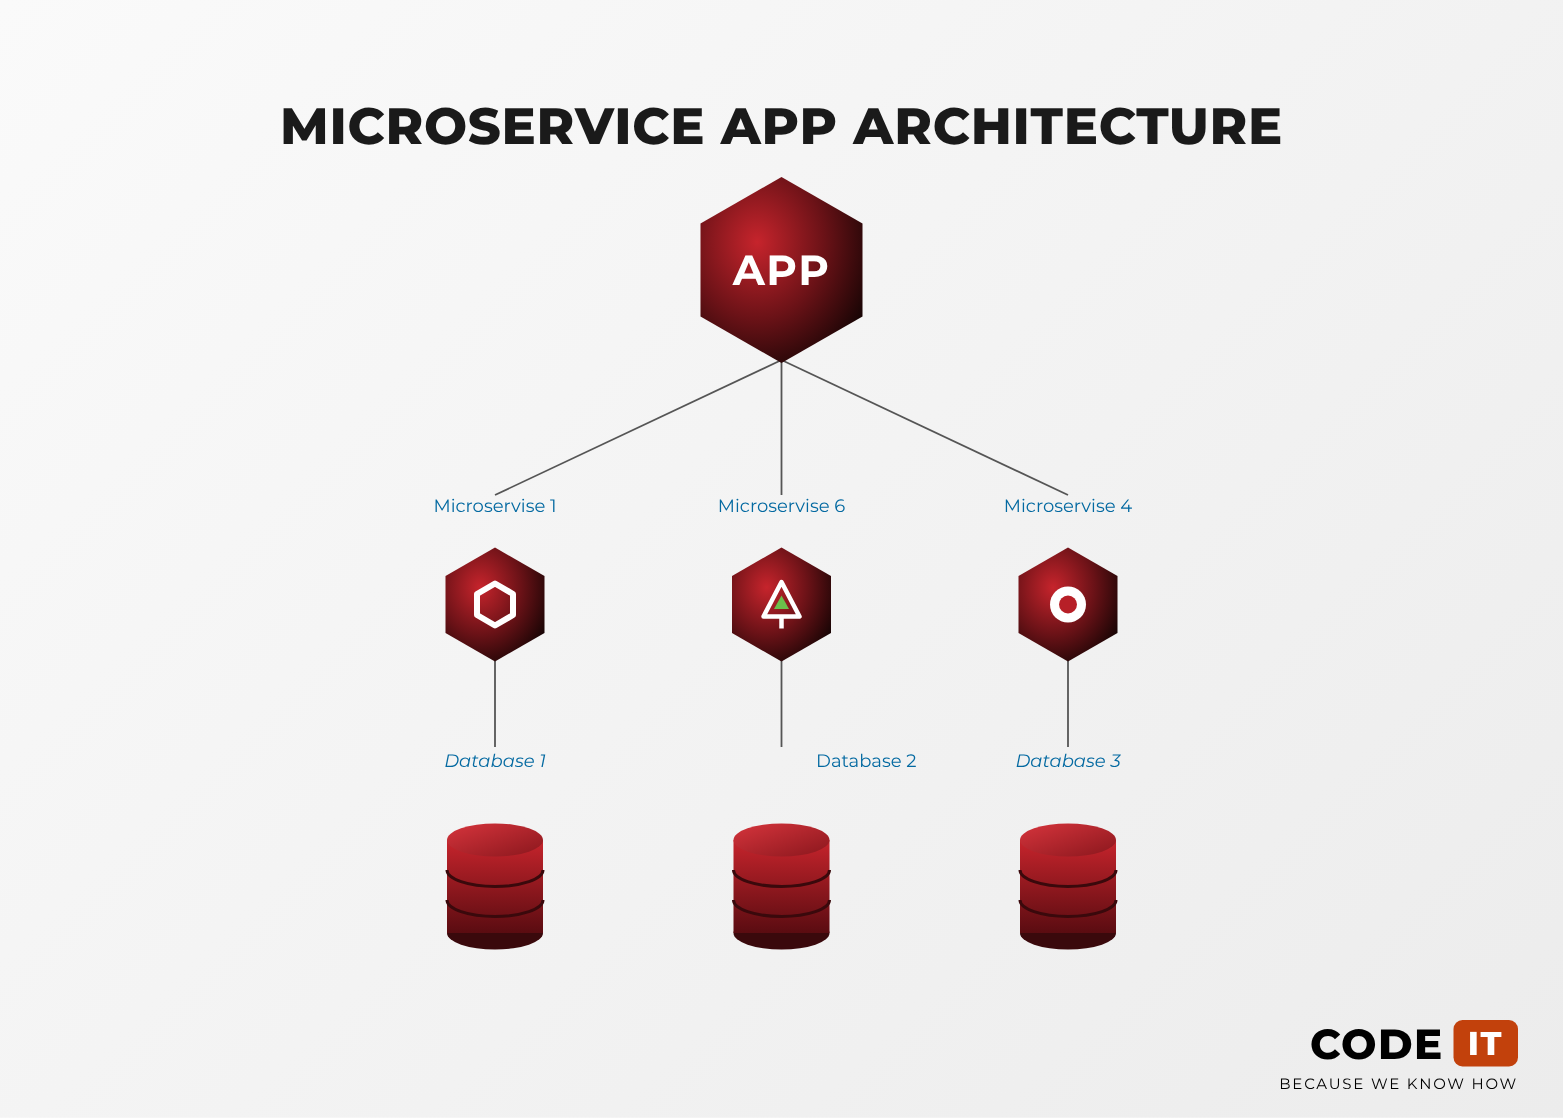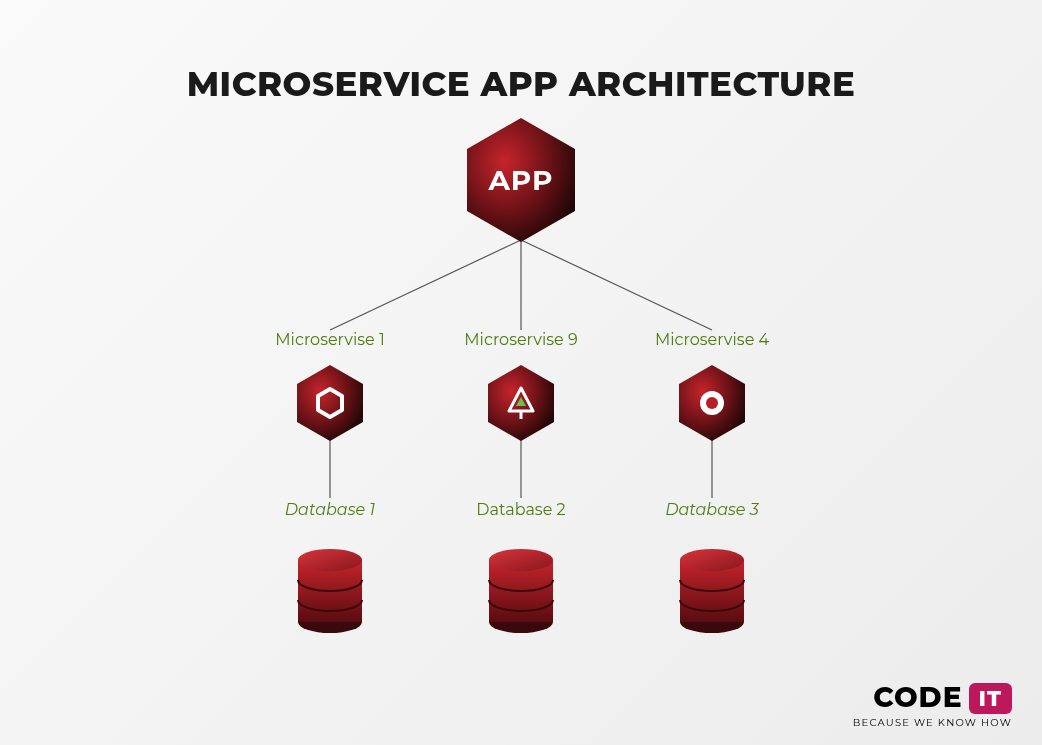--- a/index.html
+++ b/index.html
@@ -23,22 +23,22 @@
     letter-spacing: 0.5px;
     margin-top: 21px;
   }
   svg.diagram {
     position: absolute;
     top: 0;
     left: 0;
   }
   .label {
     position: absolute;
-    font-size: 16px;
-    color: #4d7c0f;
+    font-size: 12px;
+    color: #0369a1;
     text-align: center;
     width: 180px;
     transform: translateX(-50%);
   }
   .app-label {
     font-size: 28px;
     font-weight: 700;
     fill: #fff;
     letter-spacing: 1px;
   }
@@ -47,26 +47,26 @@
     right: 30px;
     bottom: 16px;
     text-align: right;
   }
   .footer-main {
     font-weight: 800;
     font-size: 28px;
     color: #000;
     letter-spacing: 1px;
     display: flex;
-    align-items: flex-end;
+    align-items: flex-start;
     justify-content: flex-end;
     gap: 6px;
   }
   .footer-it {
-    background: #be185d;
+    background: #c2410c;
     color: #fff;
     border-radius: 6px;
     padding: 2px 10px 2px 10px;
     font-size: 22px;
     font-weight: 800;
     display: inline-block;
   }
   .footer-tag {
     font-size: 10px;
     font-weight: 400;
@@ -150,25 +150,25 @@
   <g transform="translate(712,580)">
     <ellipse cx="0" cy="42" rx="32" ry="11" fill="#3a090c"></ellipse>
     <rect x="-32" y="-20" width="64" height="62" fill="url(#dbSide)"></rect>
     <ellipse cx="0" cy="-20" rx="32" ry="11" fill="url(#dbTop)"></ellipse>
     <path d="M -32 0 A 32 11 0 0 0 32 0" fill="none" stroke="#3a090c" stroke-width="2"></path>
     <path d="M -32 20 A 32 11 0 0 0 32 20" fill="none" stroke="#3a090c" stroke-width="2"></path>
   </g>
 </svg>
 
 <div class="label" style="left:330px; top:330px;">Microservise 1</div>
-<div class="label" style="left:521px; top:330px;">Microservise 9</div>
+<div class="label" style="left:521px; top:330px;">Microservise 6</div>
 <div class="label" style="left:712px; top:330px;">Microservise 4</div>
 
 <div class="label" style="left:330px; top:500px;font-style:italic;">Database 1</div>
-<div class="label" style="left:521px; top:500px;">Database 2</div>
+<div class="label" style="left:521px; top:500px;text-align:right;">Database 2</div>
 <div class="label" style="left:712px; top:500px;font-style:italic;">Database 3</div>
 
 <div class="footer">
   <div class="footer-main">
     <span>CODE</span>
     <span class="footer-it">IT</span>
   </div>
   <div class="footer-tag">BECAUSE WE KNOW HOW</div>
 </div>
 

